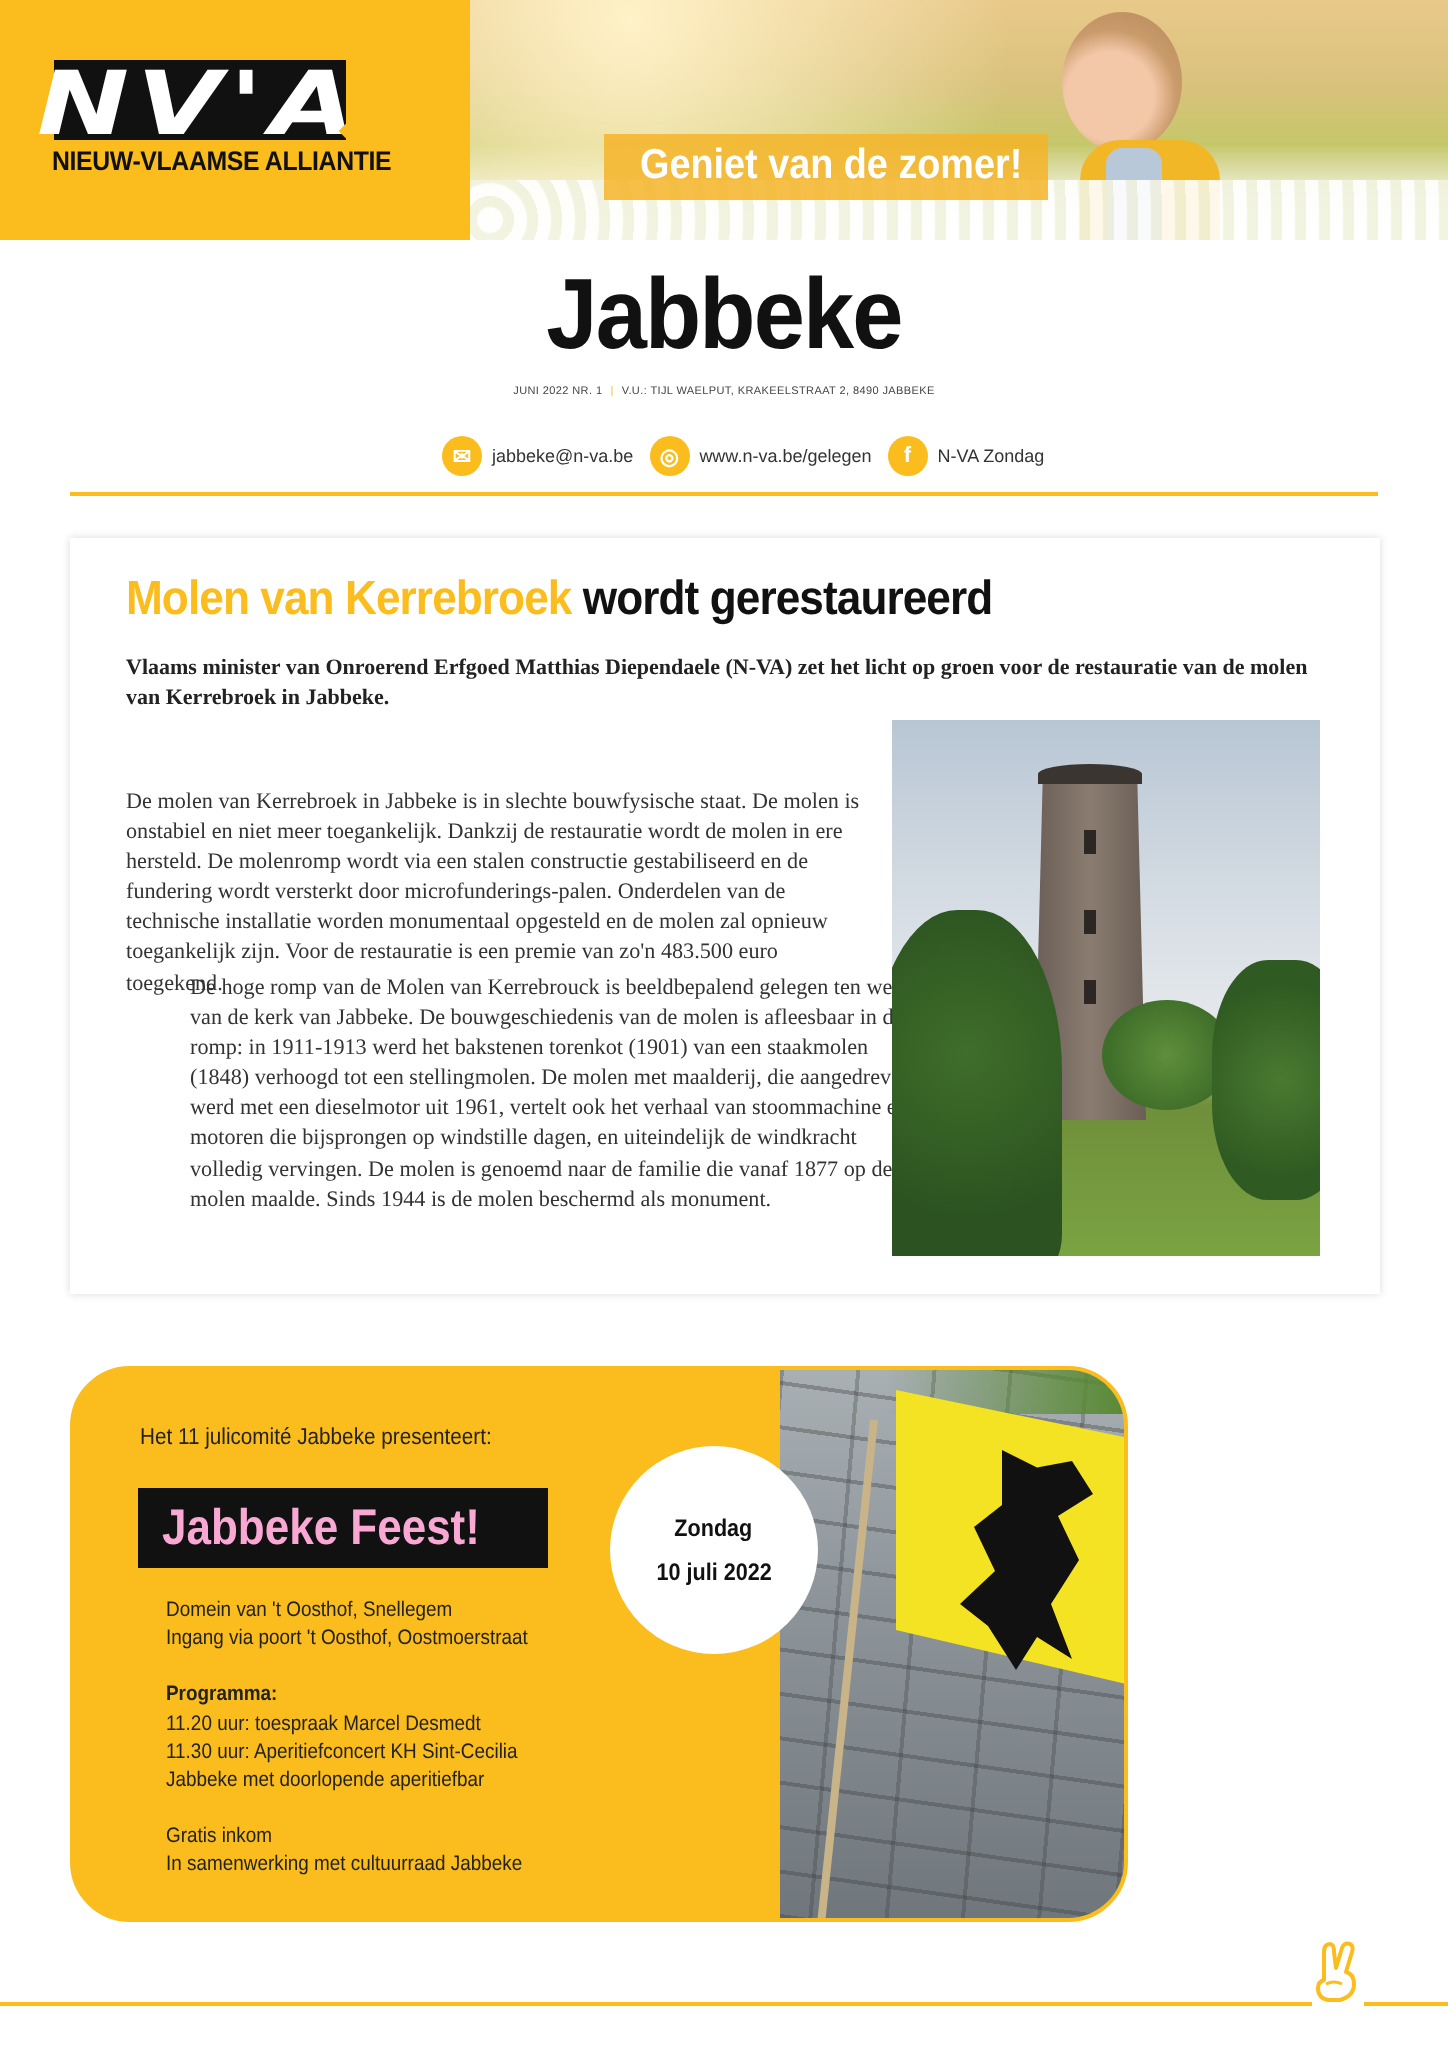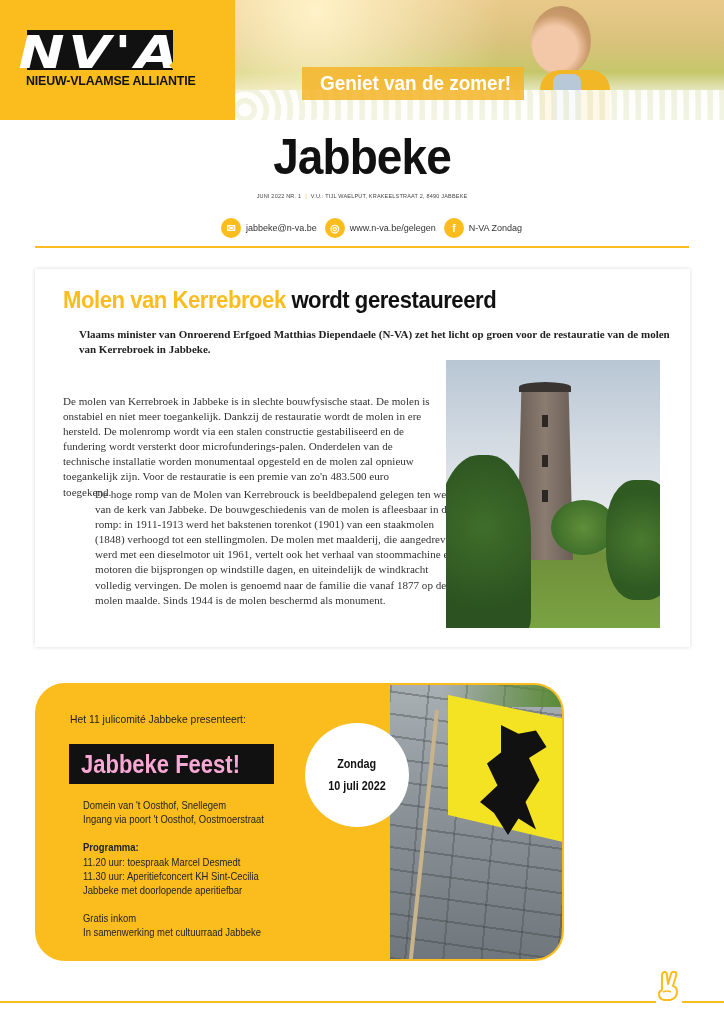--- a/index.html
+++ b/index.html
@@ -98,21 +98,21 @@
     background: #fff; box-shadow: 0 0 4px rgba(0,0,0,0.15);
   }
   .headline {
     position: absolute; left: 28px; top: 17px; font-size: 24px; font-weight: bold;
     letter-spacing: -0.5px; white-space: nowrap;
     transform: scaleX(0.92); transform-origin: left;
   }
   .headline .hl-accent { color: #fbbd1e; }
   .headline .hl-rest { color: #111; }
   .lead {
-    position: absolute; left: 44px; top: 58px; width: 600px;
+    position: absolute; left: 28px; top: 58px; width: 600px;
     font-family: "Liberation Serif", serif; font-weight: bold; font-size: 11px;
     line-height: 15px; color: #222;
   }
   .body {
     position: absolute; left: 28px; width: 370px;
     font-family: "Liberation Serif", serif; font-size: 11.1px; line-height: 15.1px;
     color: #333;
   }
   .body.p1 { top: 101px; margin-top: 24px; }
   .body.p2 { top: 218px; margin-left: 32px; }

